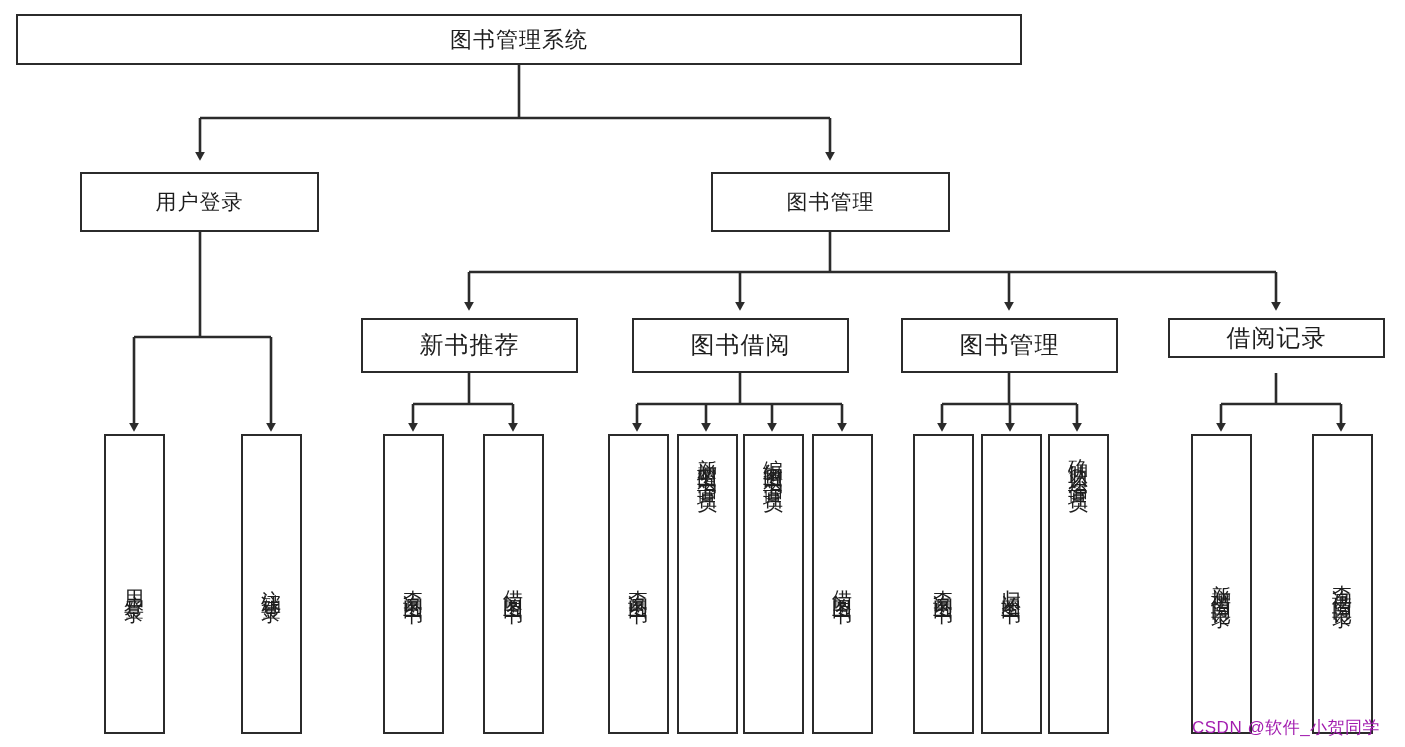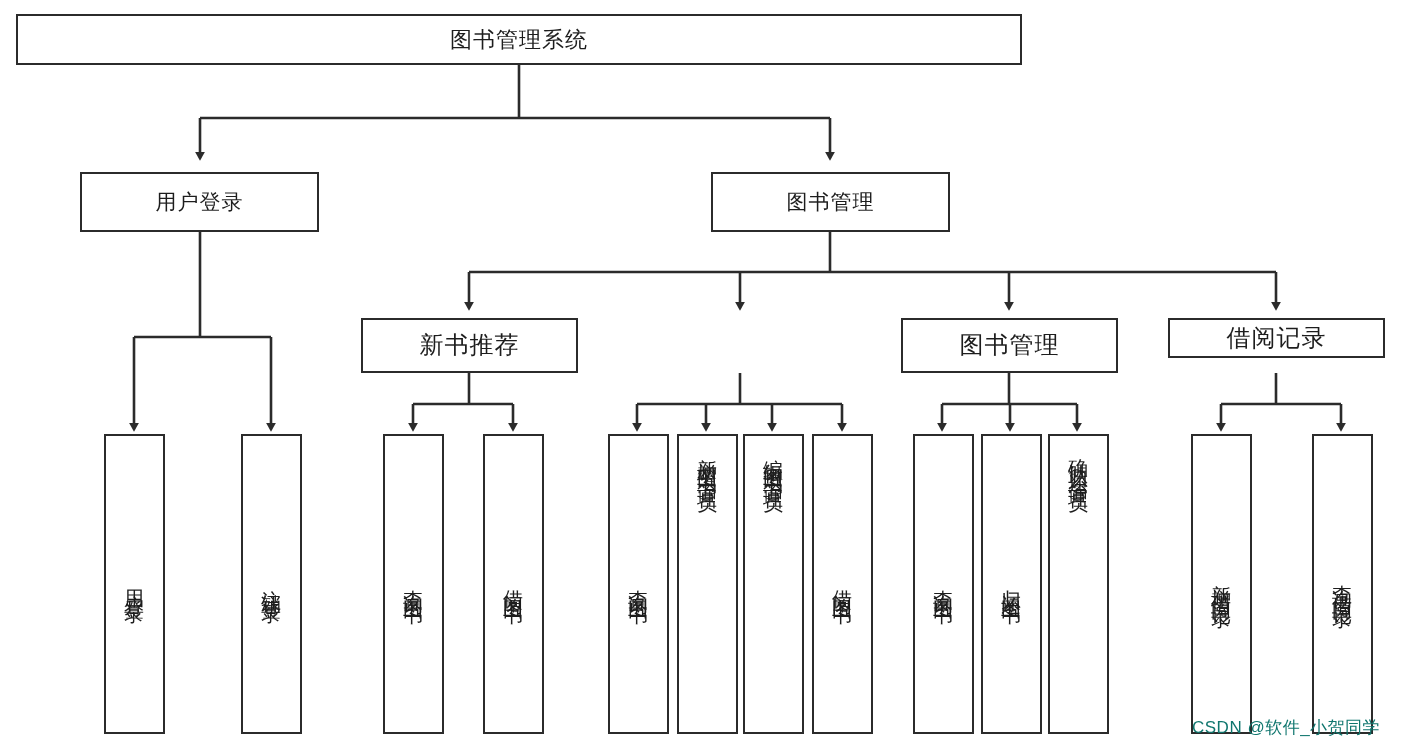--- a/index.html
+++ b/index.html
@@ -54,21 +54,21 @@
   .vtext {
     writing-mode: vertical-rl;
     text-orientation: upright;
     -webkit-text-orientation: upright;
     letter-spacing: 5px;
     line-height: 1;
     white-space: nowrap;
   }
   .watermark {
     position: absolute;
-    color: #0f766e;
+    color: #a21caf;
     font-size: 17px;
     letter-spacing: 0.5px;
     white-space: nowrap;
     user-select: none;
   }
 </style>
 </head>
 <body>
 
 <div id="canvas">
@@ -132,20 +132,23 @@
   </div>
 
   <div class="node level1" style="left:711px; top:172px; width:239px; height:60px;">
     <span>图书管理</span>
   </div>
 
   <div class="node level2" style="left:361px; top:318px; width:217px; height:55px;">
     <span>新书推荐</span>
   </div>
 
+  <div class="node level2" style="left:632px; top:318px; width:217px; height:55px;">
+    <span>图书借阅</span>
+  </div>
 
   <div class="node level2" style="left:901px; top:318px; width:217px; height:55px;">
     <span>图书管理</span>
   </div>
 
   <div class="node level2" style="left:1168px; top:318px; width:217px; height:40px;">
     <span>借阅记录</span>
   </div>
 
   <div class="node leaf mid" style="left:104px; top:434px; width:61px; height:300px;">

